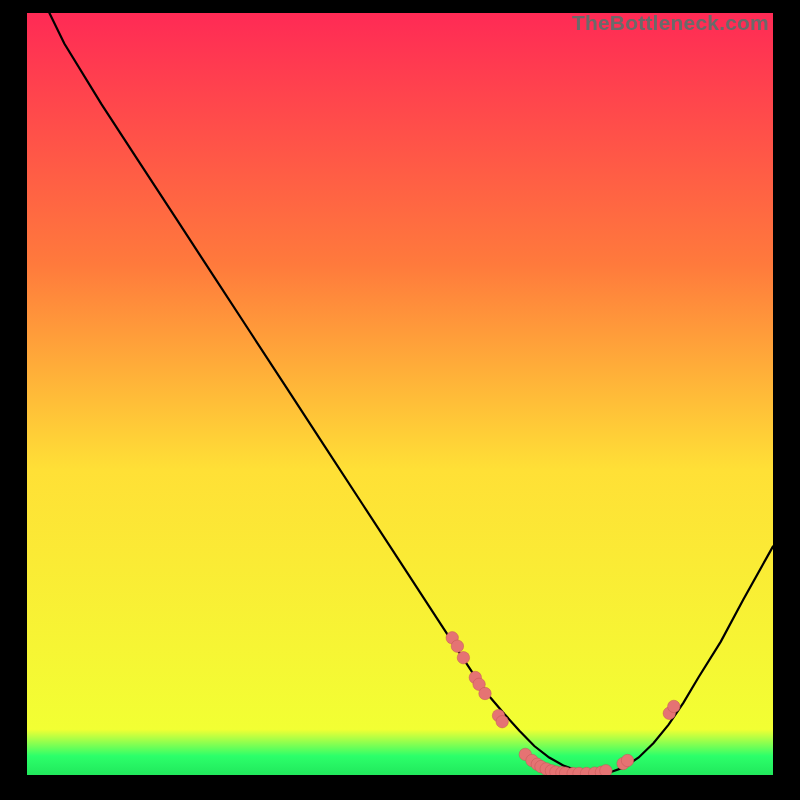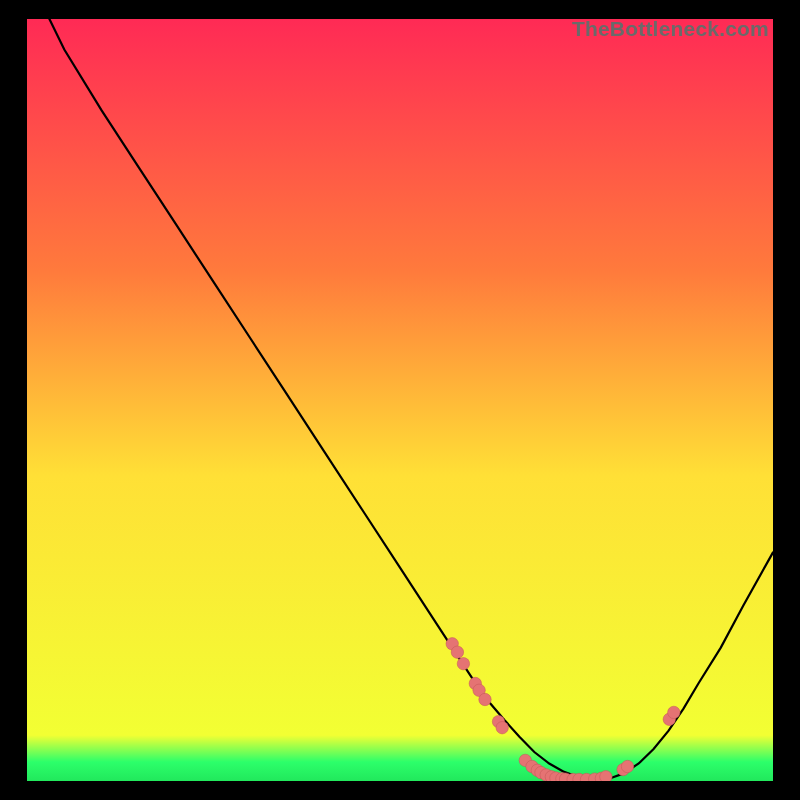--- a/index.html
+++ b/index.html
@@ -6,21 +6,21 @@
     margin: 0;
     padding: 0;
     width: 800px;
     height: 800px;
     background: #000000;
     overflow: hidden;
   }
   .frame {
     position: absolute;
     left: 27px;
-    top: 19px;
+    top: 13px;
     width: 746px;
     height: 546px;
   }
   .watermark {
     position: absolute;
     top: -2px;
     right: 4px;
     font-family: Arial, Helvetica, sans-serif;
     font-size: 21px;
     font-weight: bold;

